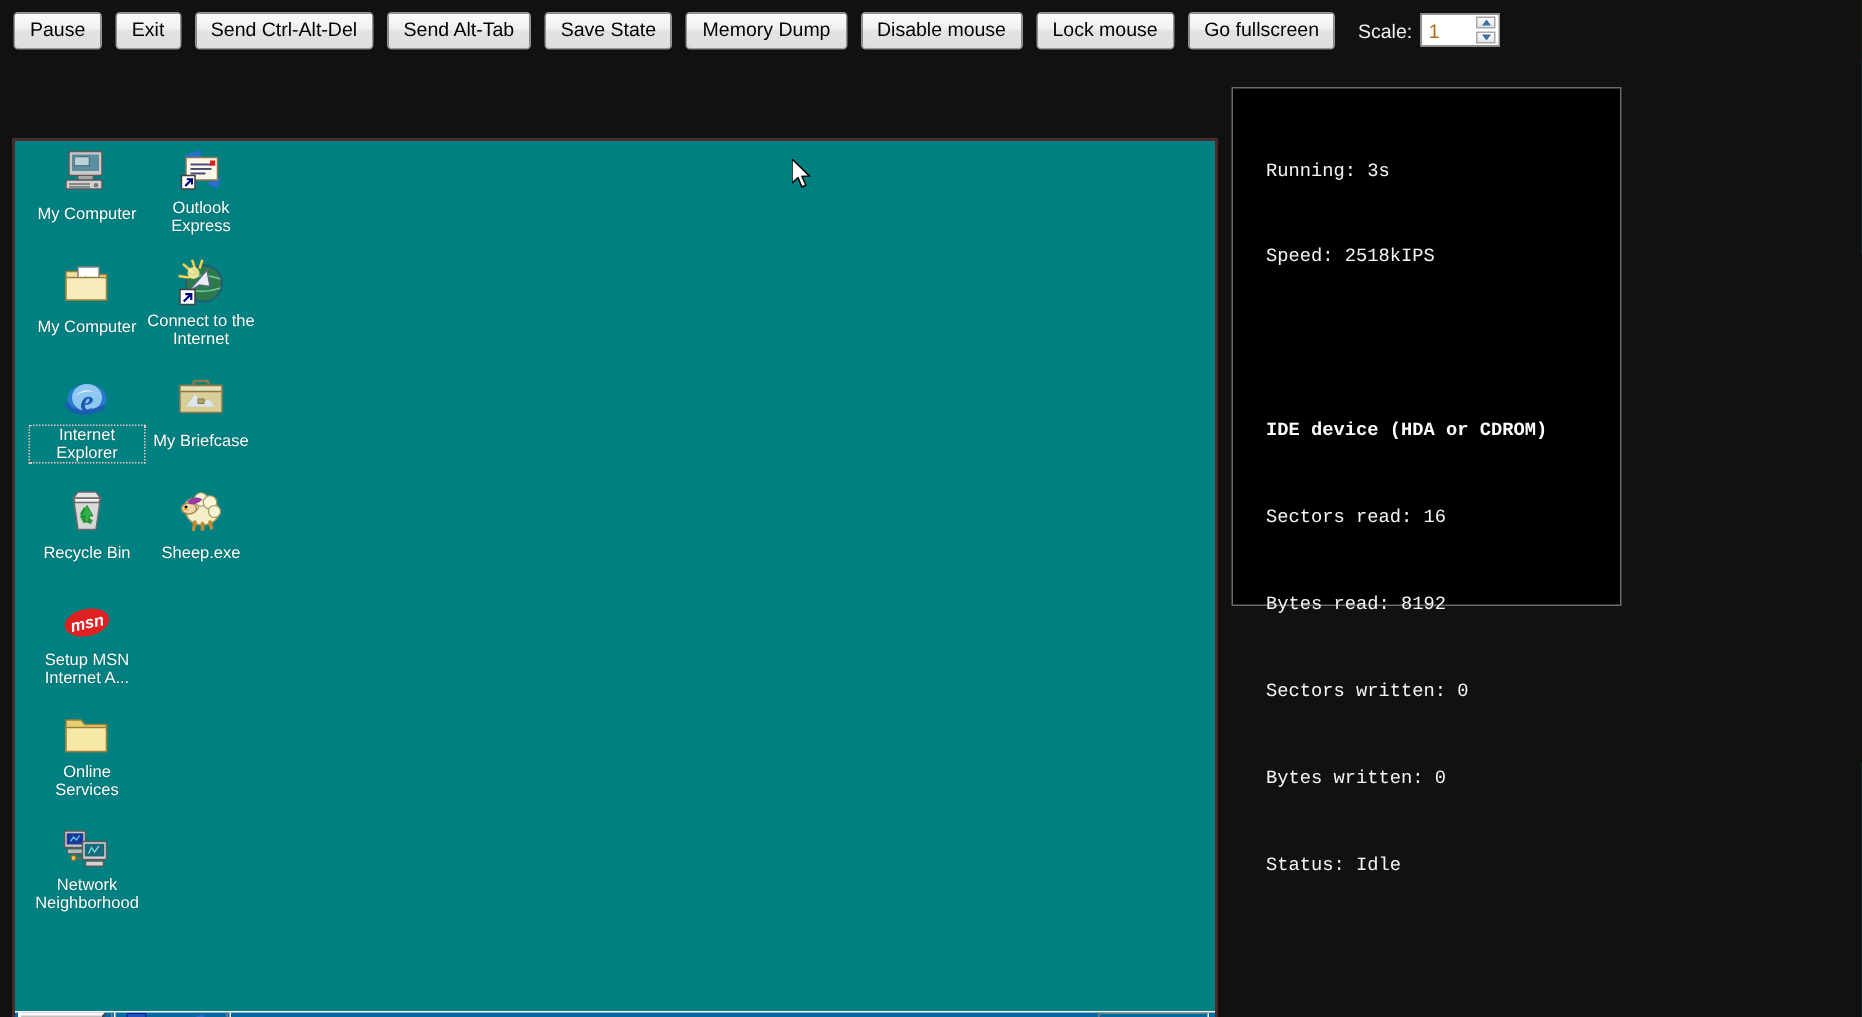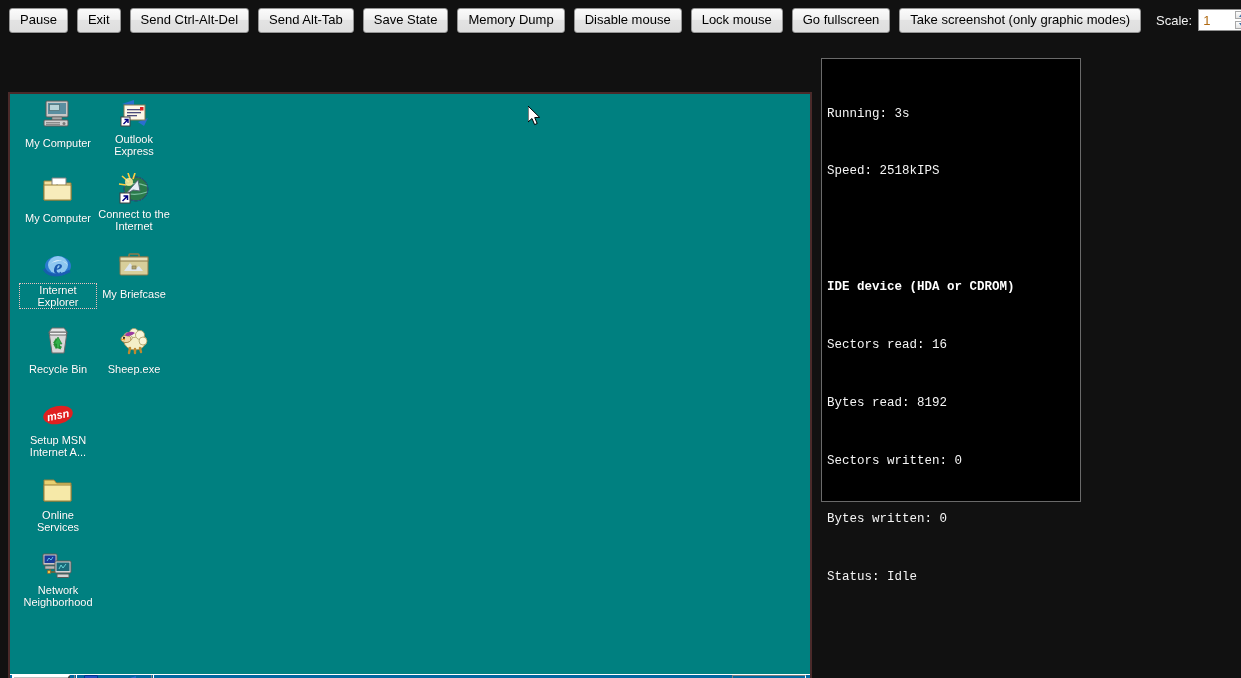--- a/index.html
+++ b/index.html
@@ -213,25 +213,25 @@
     position: absolute;
     left: 518px; top: 12px;
     width: 13px; height: 20px;
     pointer-events: none;
   }
 
   
   #info-panel {
     position: absolute;
     left: 821px; top: 58px;
-    width: 260px; height: 444px;
+    width: 260px; height: 346px;
     background: #000000;
     border: 1px solid #6a6a6a;
     box-sizing: border-box;
-    padding: 7px 0 0 5px;
+    padding: 7px 0 0 22px;
     font-family: "Liberation Mono", monospace;
     font-size: 12.5px;
     line-height: 19.3px;
     color: #f5f5f5;
     white-space: pre;
   }
   .ip-head {
     font-weight: bold;
     color: #ffffff;
   }
@@ -244,21 +244,20 @@
 
   <button class="tbtn">Pause</button>
     <button class="tbtn">Exit</button>
     <button class="tbtn">Send Ctrl-Alt-Del</button>
     <button class="tbtn">Send Alt-Tab</button>
     <button class="tbtn">Save State</button>
     <button class="tbtn">Memory Dump</button>
     <button class="tbtn">Disable mouse</button>
     <button class="tbtn">Lock mouse</button>
     <button class="tbtn">Go fullscreen</button>
-    <button class="tbtn">Take screenshot (only graphic modes)</button>
     <div id="scale-wrap">
     <span id="scale-label">Scale:</span>
     <div id="scale-box">
       <input id="scale-input" type="text" value="1" style="">
       <div id="spin">
         <div class="spin-half">
             <span class="arrow-up"></span>
           </div>
         <div class="spin-half">
             <span class="arrow-dn"></span>

